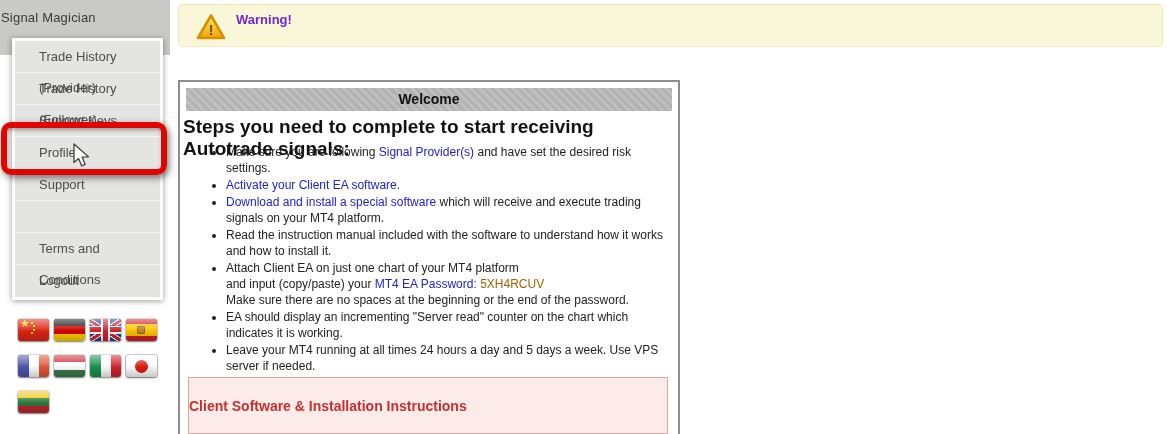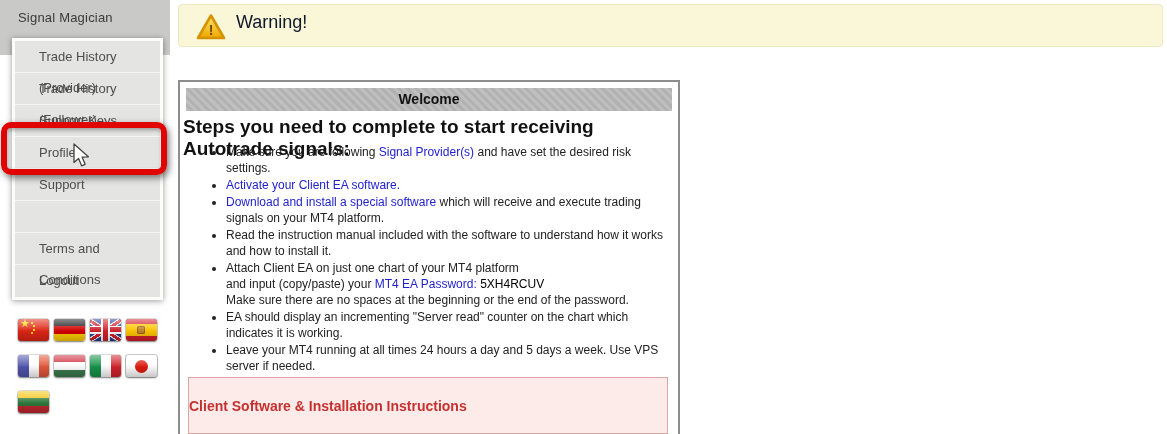--- a/index.html
+++ b/index.html
@@ -9,21 +9,21 @@
     background:#ffffff;
     font-family:"Liberation Sans","DejaVu Sans",sans-serif;
   }
 
   
   .sidebar-band {
     position:absolute; left:0; top:0; width:170px; height:55px;
     background:#c9c9c7;
   }
   .app-title {
-    position:absolute; left:18px; top:10px;
+    position:absolute; left:1px; top:10px;
     font-size:13px; color:#3a3a3a; letter-spacing:0.2px;
   }
   .menu {
     position:absolute; left:12px; top:38px; width:151px;
     background:#e4e4e2; border:3px solid #fcfcfb;
     box-shadow:0 1px 6px rgba(0,0,0,0.4);
   }
   .menu-row {
     height:32px; line-height:31px; padding-left:24px;
     font-size:13px; color:#4e4e4e; cursor:pointer;
@@ -82,21 +82,21 @@
   .flag-japan::before { content:""; position:absolute; left:50%; top:50%; width:13px; height:13px;
     margin:-6.5px 0 0 -6.5px; border-radius:50%; background:#dd1c10; }
   .flag-lithuania { background:linear-gradient(to bottom,#f4c50f 0 34%,#2e7a3c 34% 67%,#bf2730 67%); }
 
   
   .banner {
     position:absolute; left:178px; top:4px; width:985px; height:43px;
     background:#faf7d8; border:1px solid #eee8c2; border-radius:4px;
   }
   .banner .icon { position:absolute; left:17px; top:8px; }
-  .banner .title { position:absolute; left:57px; top:7px; font-size:18px; font-weight:normal; color:#0f172a; }
+  .banner .title { position:absolute; left:57px; top:7px; font-size:13px; font-weight:bold; color:#6d28d9; }
   .banner .msg   { position:absolute; left:57px; top:24px; font-size:13px; color:#222; }
 
   
   .panel {
     position:absolute; left:178px; top:80px; width:502px; height:359px;
     background:#fff; border:2px solid #8d8d8d;
   }
   .welcome-bar {
     position:absolute; left:6px; top:6px; right:6px; height:23px;
     background:repeating-linear-gradient(45deg,#bfbfbf 0 3px,#b2b2b2 3px 6px);
@@ -104,21 +104,21 @@
   }
   .intro {
     position:absolute; left:3px; top:34px; font-size:19px; font-weight:bold; color:#111;
   }
   .steps {
     position:absolute; left:0; top:62px; right:10px; margin:0;
     padding-left:46px; font-size:12px; color:#222;
   }
   .steps li { line-height:16px; margin-bottom:1px; }
   .steps .link { color:#2222cc; cursor:pointer;text-align:center; }
-  .steps .password { color:#000000;text-align:center; }
+  .steps .password { color:#a16207;text-align:center; }
   .pink-box {
     position:absolute; left:8px; top:295px; width:480px; height:57px;
     background:#fcebe9; border:1px solid #dfa7a3;
     display:flex; align-items:center; 
     font-size:14px; font-weight:bold; color:#c5312f;
   }
 </style>
 </head>
 <body>
 

